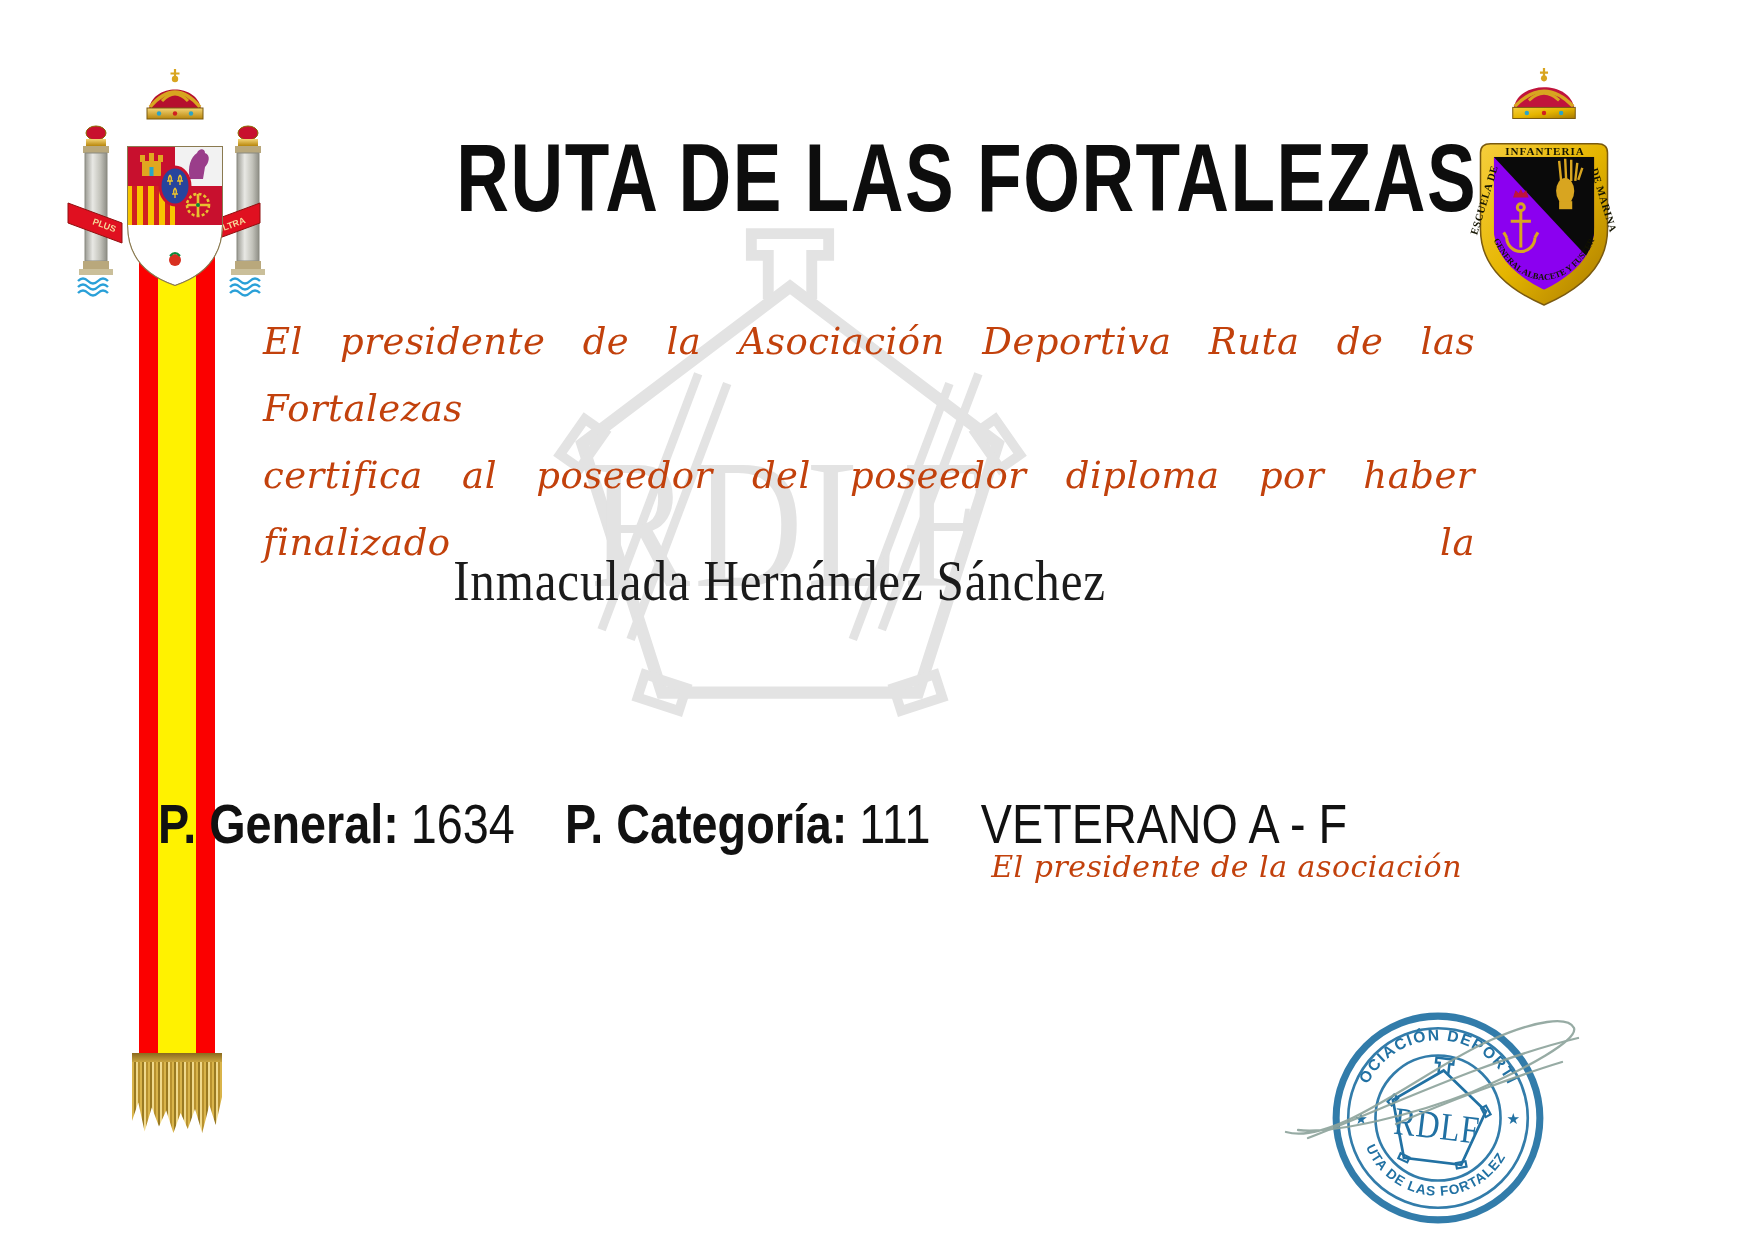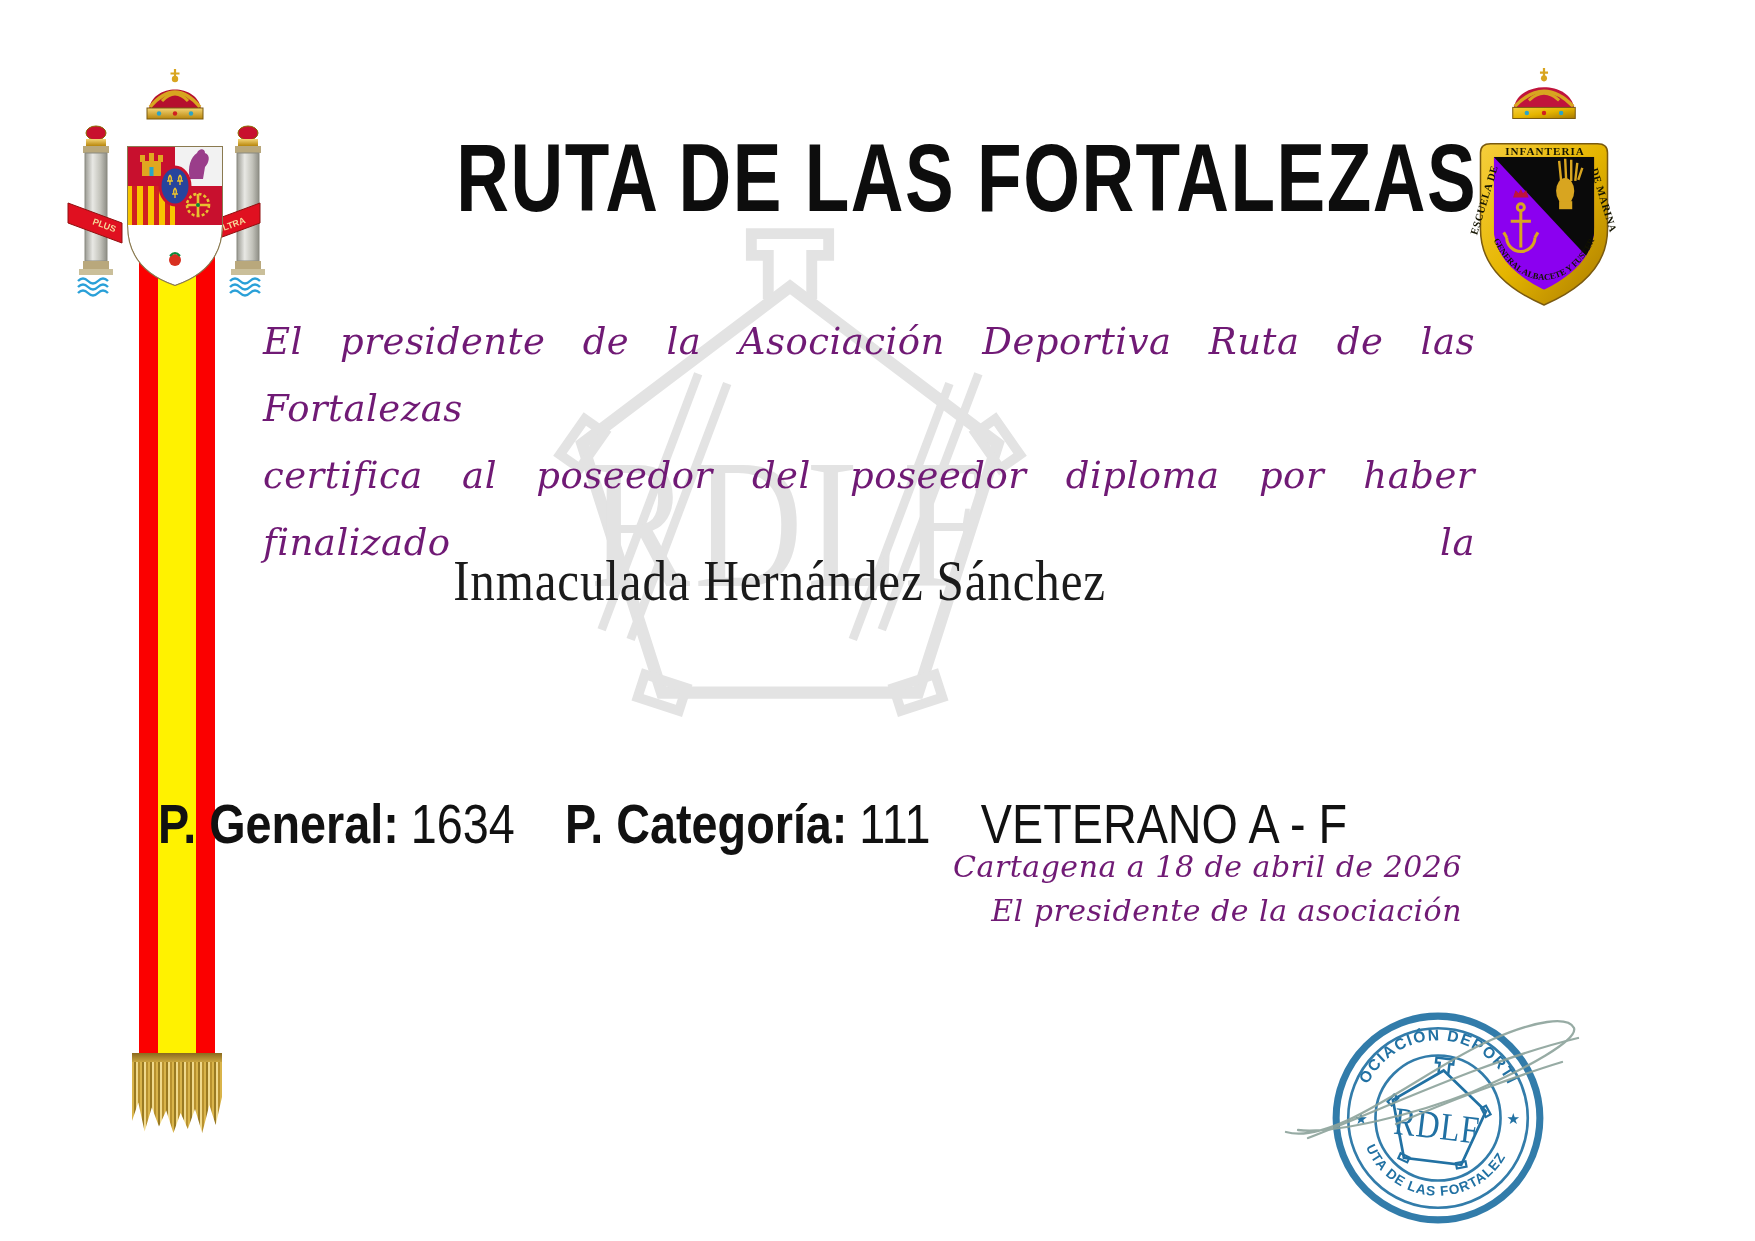--- a/index.html
+++ b/index.html
@@ -26,21 +26,21 @@
   .title span{
     display:inline-block; font-weight:800; font-size:96px; line-height:1;
     letter-spacing:2px; color:#0d0d0d; transform:scaleX(0.76); transform-origin:center;
     white-space:nowrap;
   }
   
   .badge{position:absolute; left:1470px; top:58px; width:148px; height:250px; z-index:3;}
   
   .watermark{position:absolute; left:546px; top:224px; width:488px; height:500px; z-index:0;}
   
-  .script{font-family:"DejaVu Serif", serif; font-style:italic; color:#701a75;}
+  .script{font-family:"DejaVu Serif", serif; font-style:italic; color:#c2410c;}
   .bodytext{position:absolute; left:263px; top:308px; width:1212px; z-index:3;}
   .bodytext .bl{font-size:37px; line-height:67px; letter-spacing:0.5px; white-space:nowrap;}
   .bodytext .just{text-align:justify; text-align-last:justify; white-space:normal; word-spacing:4px;}
   
   .name{position:absolute; left:295px; top:548px; width:970px; text-align:center; z-index:3;font-family:Liberation Serif, serif;}
   .name span{display:inline-block; font-size:57px; color:#1b1b1b; letter-spacing:1px;
     transform:scaleX(0.86); transform-origin:center; white-space:nowrap;}
   
   .stats1{position:absolute; left:222px; top:700px; z-index:3; white-space:nowrap;}
   .stats1 .inner{display:inline-block; transform:scaleX(0.85); transform-origin:left center; font-size:47px; color:#111;}
@@ -251,21 +251,20 @@
 
   <div class="stats2">
     <span class="inner">
       <span class="lab">P. General:</span><span class="val">1634</span><span class="gap"></span>
       <span class="lab">P. Categoría:</span><span class="val">111</span><span class="gap"></span>
       <span class="val">VETERANO A - F</span>
     </span>
   </div>
 
   <div class="closing script">
-    <div>Cartagena a 18 de abril de 2026</div>
     <div>El presidente de la asociación</div>
   </div>
 
   <svg class="stamp" viewBox="0 0 230 230">
     <defs>
       <path id="stampTop" d="M 44.1 84.9 A 77 77 0 0 1 185.9 84.9" fill="none"></path>
       <path id="stampBottom" d="M 45.5 148.2 A 77 77 0 0 0 184.5 148.2" fill="none"></path>
     </defs>
     <g fill="none" stroke="#2171a3" opacity="0.92">
       <circle cx="115" cy="115" r="101" stroke-width="7"></circle>

